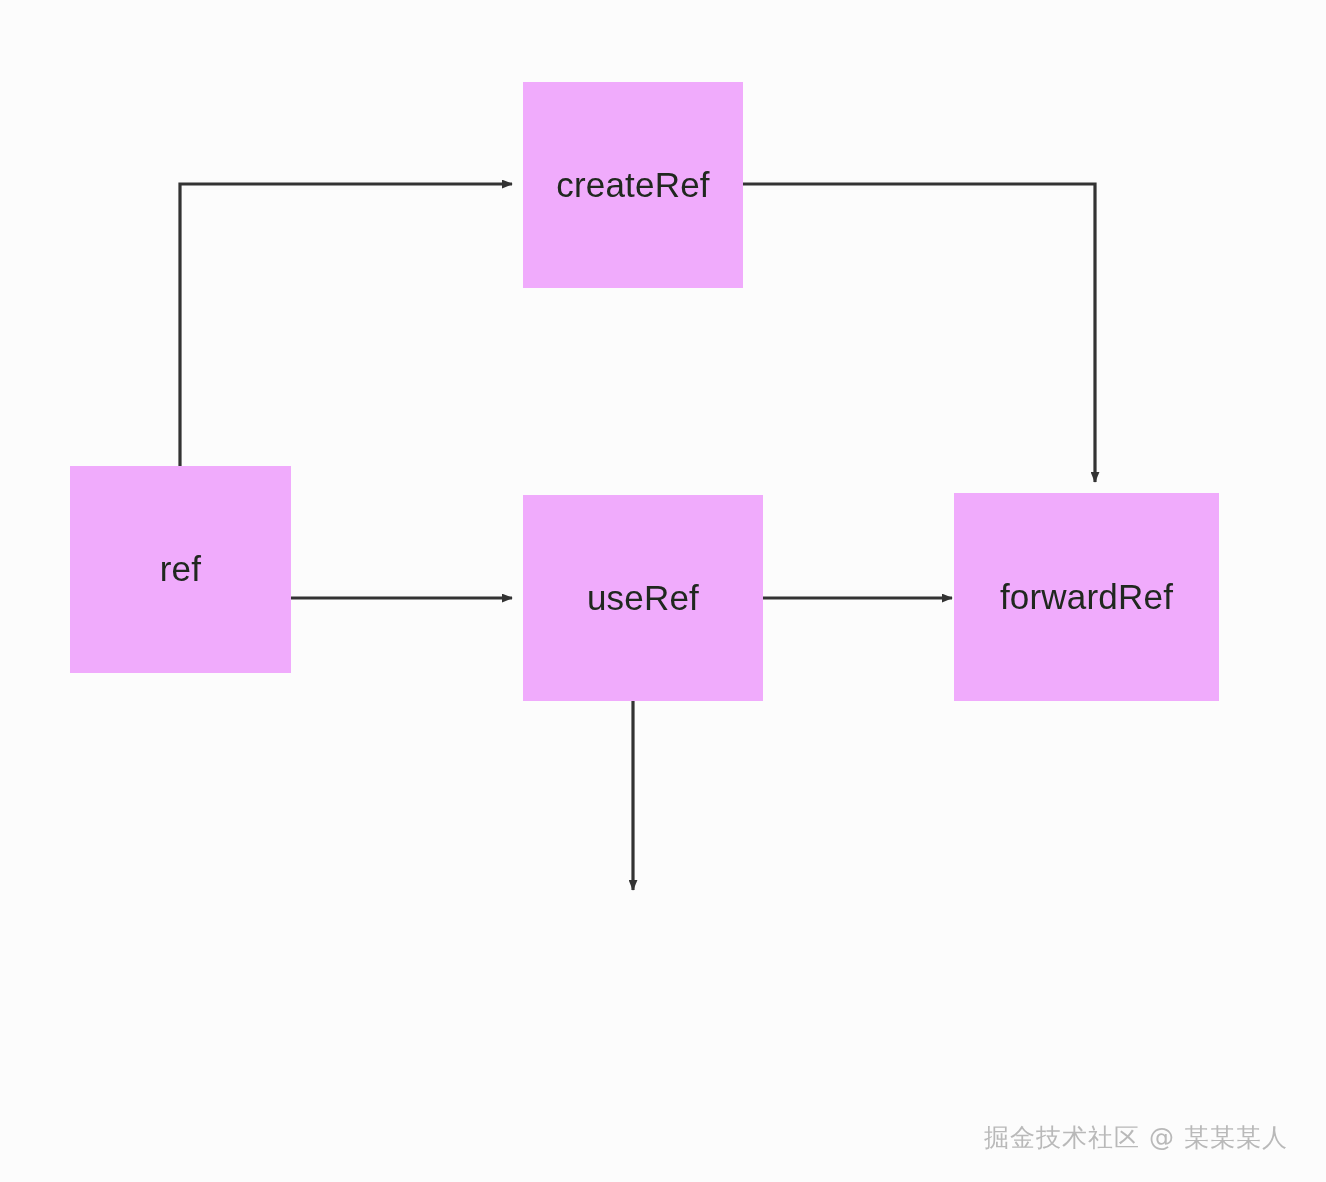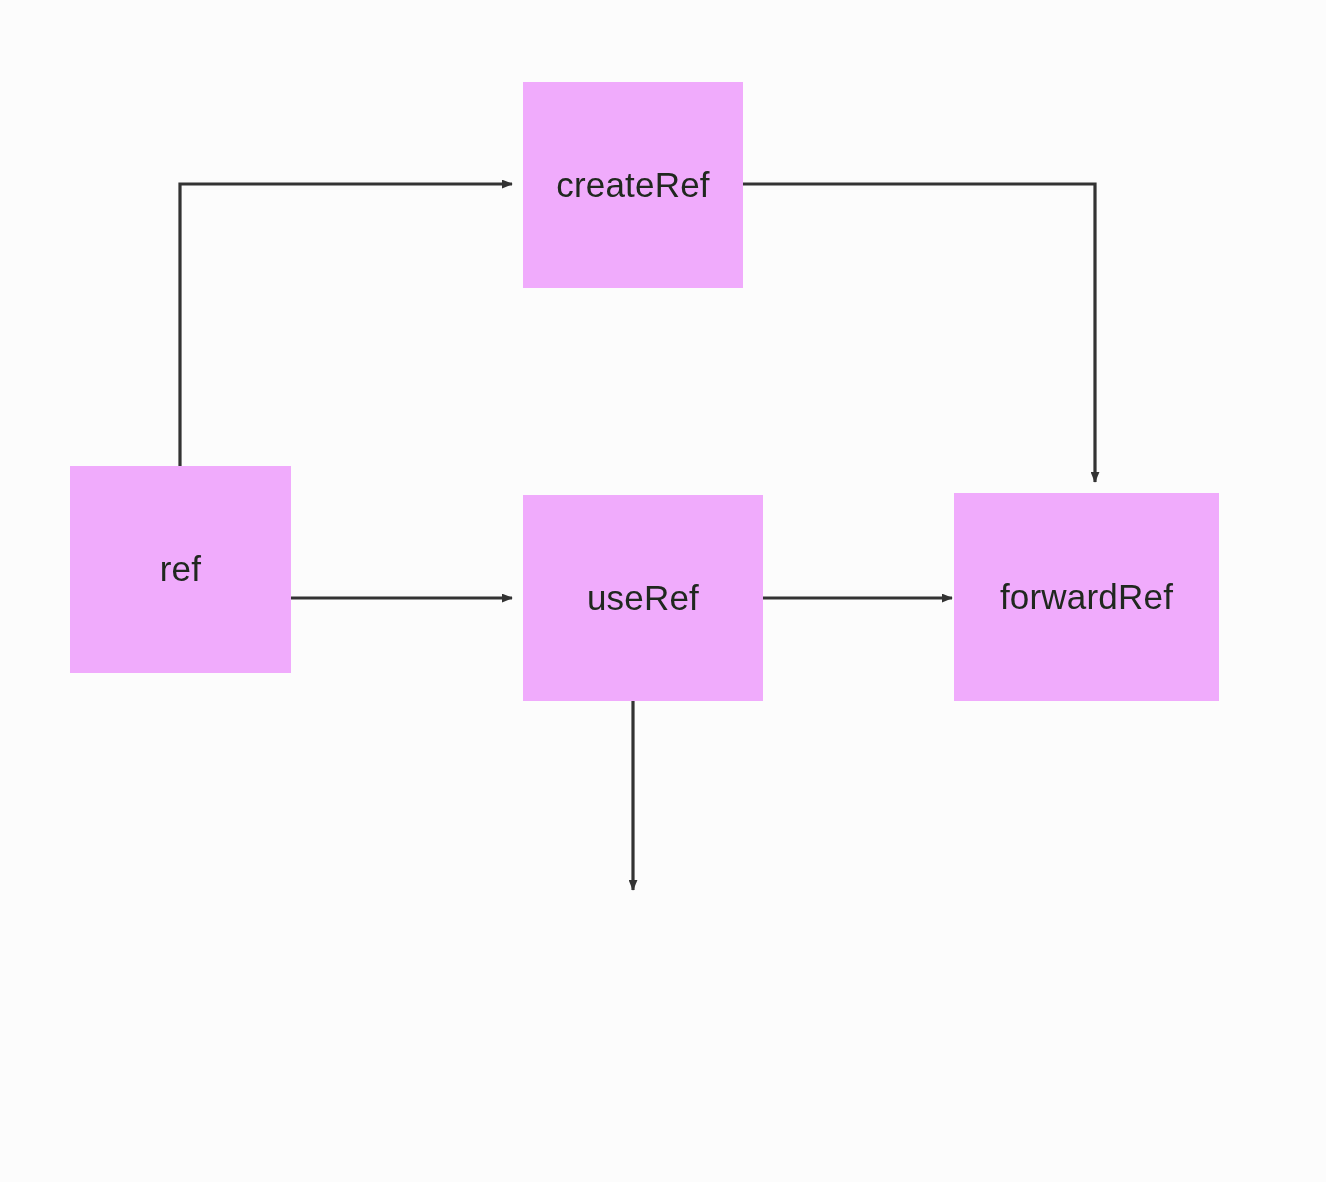--- a/index.html
+++ b/index.html
@@ -102,14 +102,15 @@
 
   <div class="node node-useRef">
     <span class="node-label">useRef</span>
   </div>
 
   <div class="node node-forwardRef">
     <span class="node-label">forwardRef</span>
   </div>
 
 
+  <div class="watermark">掘金技术社区 @ 某某某人</div>
 
 </div>
 
 </body></html>

